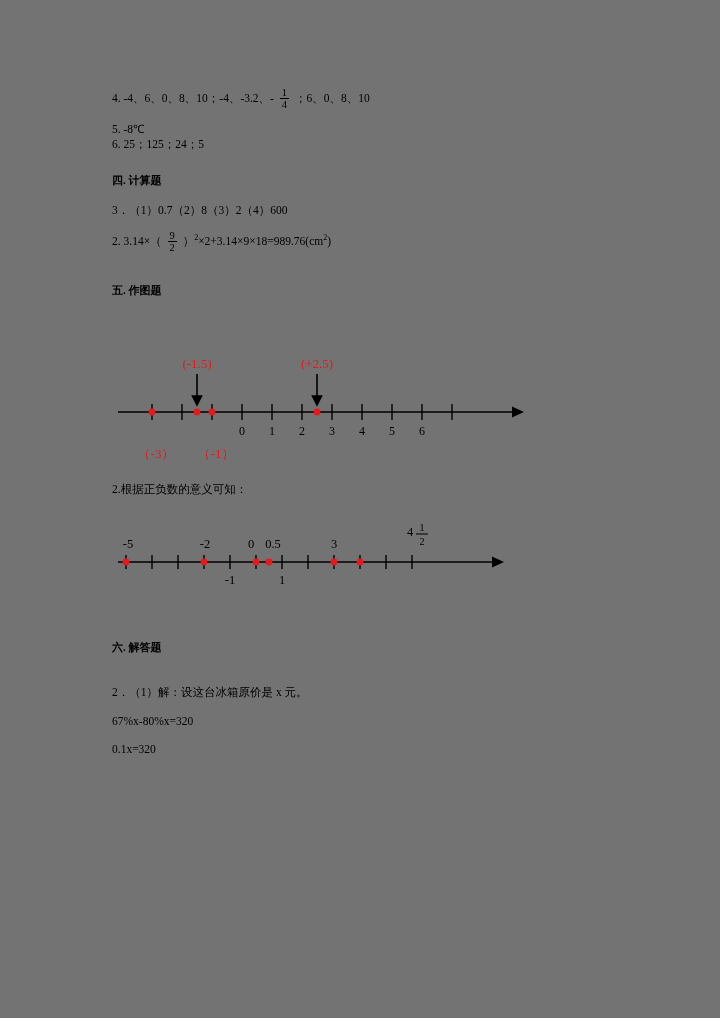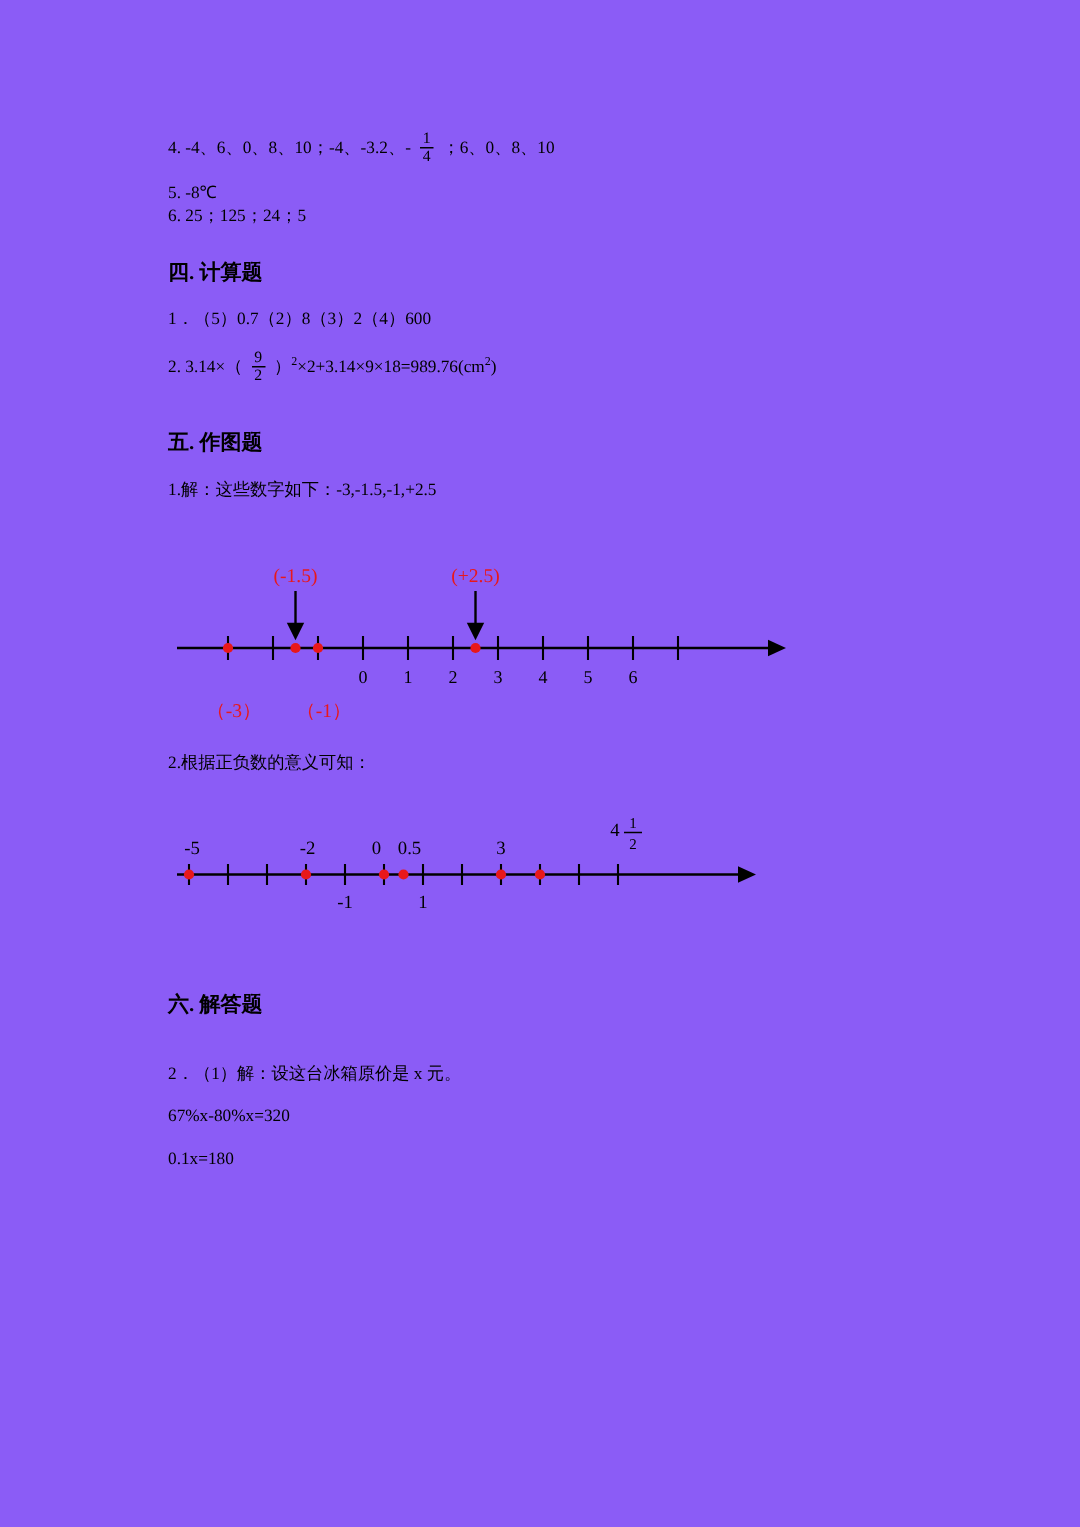--- a/index.html
+++ b/index.html
@@ -3,42 +3,42 @@
 <meta charset="utf-8">
 <style>
   html, body {
     margin: 0;
     padding: 0;
     background: #f0f0f0;
   }
   .page {
     width: 720px;
     height: 1018px;
-    background: #8b5cf6;
+    background: #737373;
     position: relative;
     margin: 0 auto;
     font-family: "Liberation Serif", serif;
     color: #000000;
     overflow: hidden;
   }
   .content {
     position: absolute;
     left: 112px;
     top: 88px;
     width: 500px;
   }
   .line {
     font-size: 11.5px;
     line-height: 1.0;
     margin: 0 0 3px 0;
     white-space: nowrap;
   }
 
   .section-head {
-    font-size: 14px;
+    font-size: 11px;
     font-weight: bold;
     margin: 0;
     font-family: "Liberation Serif", serif;
   }
 
   
   .frac {
     display: inline-block;
     vertical-align: middle;
     text-align: center;
@@ -76,40 +76,39 @@
 
     <div class="line">5. -8℃</div>
     <div class="line">6. 25；125；24；5</div>
 
     <div style="height:20px"></div>
 
     <div class="section-head">四. 计算题</div>
 
     <div style="height:17px"></div>
 
-    <div class="line">1．（5）0.7（2）8（3）2（4）600</div>
+    <div class="line">3．（1）0.7（2）8（3）2（4）600</div>
 
     <div style="height:11px"></div>
 
     <div class="line">
       <span>2. 3.14×（</span>
       <span class="frac">
         <span class="num">9</span>
         <span class="den">2</span>
       </span>
       <span>）</span><span class="sup">2</span><span>×2+3.14×9×18=989.76(cm</span><span class="sup">2</span><span>)</span>
     </div>
 
     <div style="height:26px"></div>
 
     <div class="section-head">五. 作图题</div>
 
     <div style="height:18px"></div>
 
-    <div class="line">1.解：这些数字如下：-3,-1.5,-1,+2.5</div>
 
     <div style="height:24px"></div>
 
     <div class="figure">
       <svg class="nl-svg" width="420" height="120" viewBox="0 0 420 120" xmlns="http://www.w3.org/2000/svg">
 
         <line x1="6" y1="72" x2="400" y2="72" stroke="#000" stroke-width="1.6"></line>
         <polygon points="400,66.5 412,72 400,77.5" fill="#000"></polygon>
 
         <g stroke="#000" stroke-width="1.4">
@@ -229,16 +228,16 @@
     <div style="height:14px"></div>
 
     <div class="line">2．（1）解：设这台冰箱原价是 x 元。</div>
 
     <div style="height:14px"></div>
 
     <div class="line">67%x-80%x=320</div>
 
     <div style="height:14px"></div>
 
-    <div class="line">0.1x=180</div>
+    <div class="line">0.1x=320</div>
 
   </div>
 </div>
 
 </body></html>

